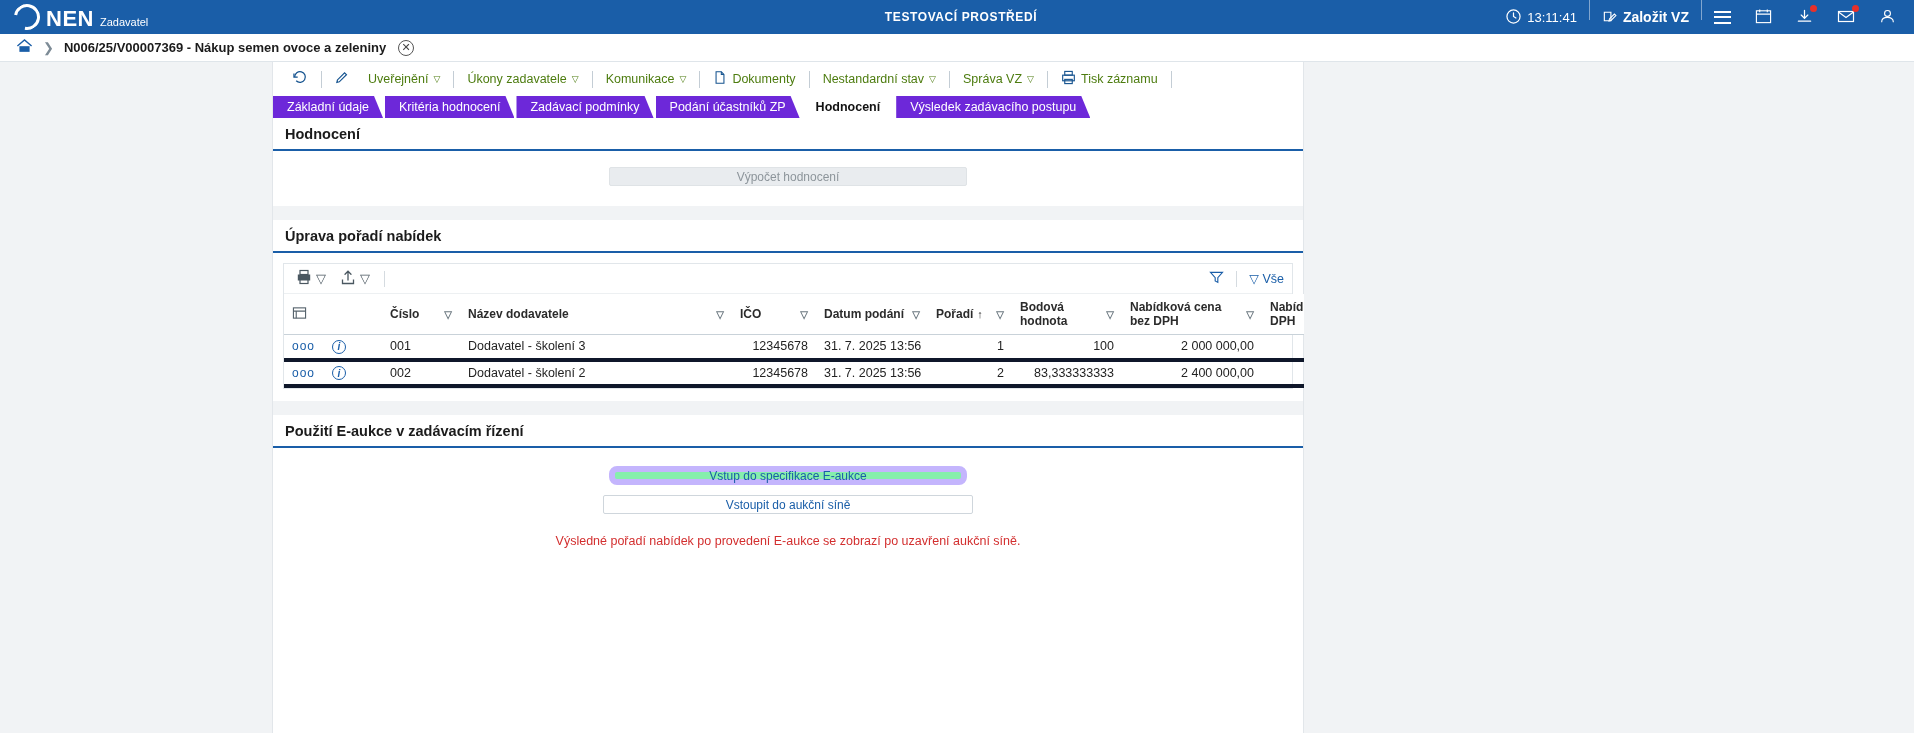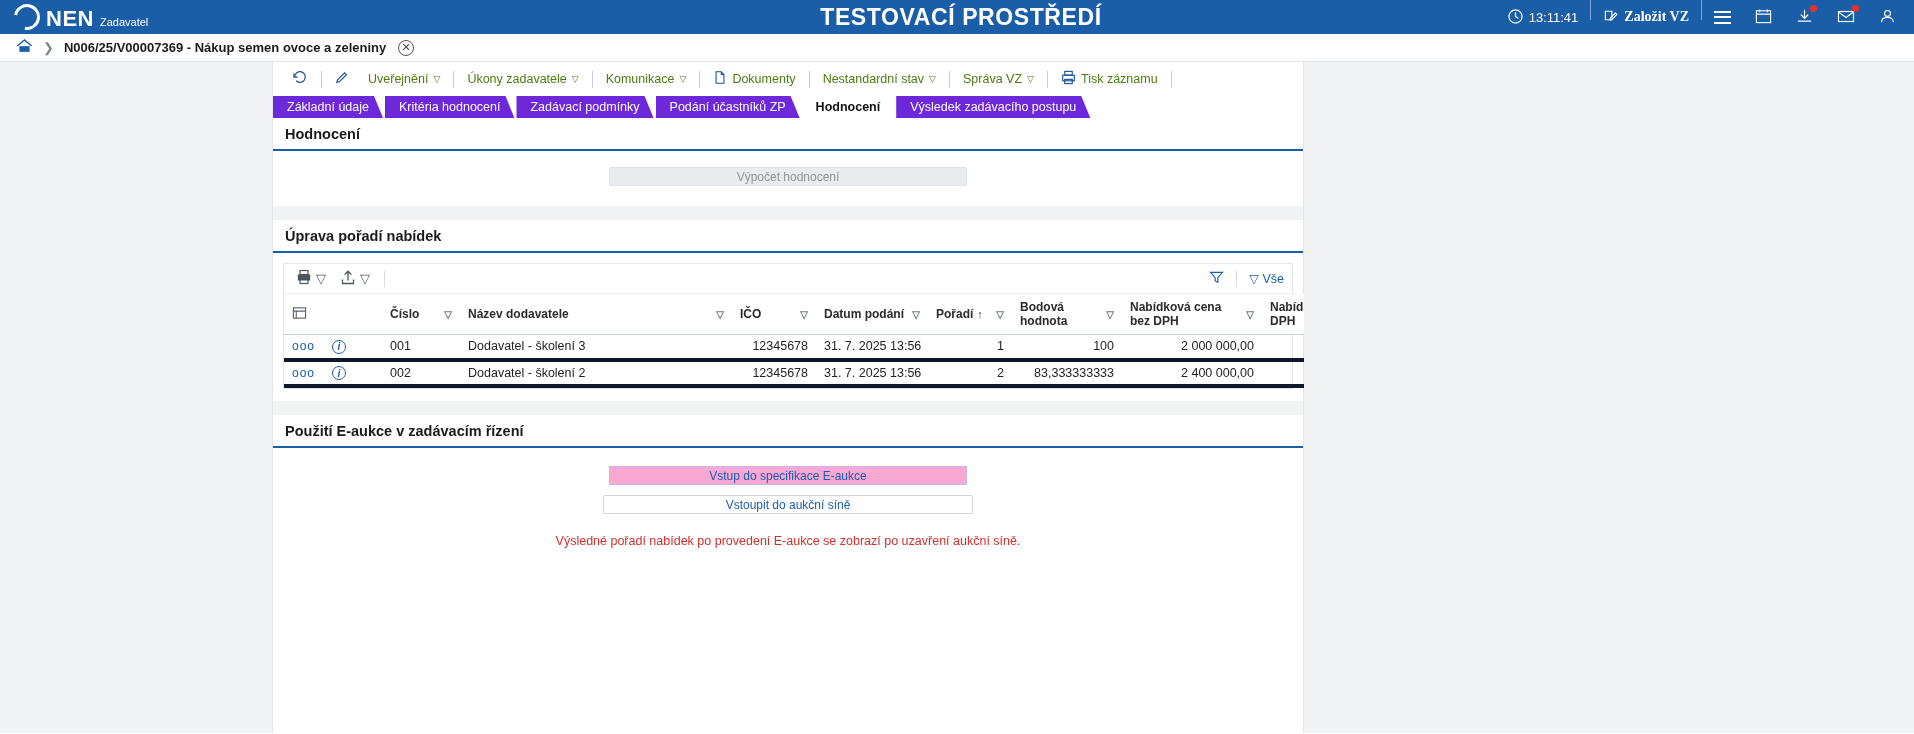--- a/index.html
+++ b/index.html
@@ -43,21 +43,21 @@
   }
   .brand-sub {
     font-size: 11px;
     line-height: 13px;
     padding-bottom: 1px;
   }
   .env-title {
     position: absolute;
     left: 8px; right: 0;
     text-align: center;
-    font-size: 23px;
+    font-size: 12px;
     font-weight: bold;
     letter-spacing: .6px;
     pointer-events: none;
   }
   .topright {
     margin-left: auto;
     display: flex;
     gap: 0px;
     height: 100%;
     padding-right: 6px;
@@ -65,21 +65,21 @@
   .tr-item {
     display: flex;
     align-items: center;
     gap: 6px;
     padding: 0 12px;
     height: 100%;
     font-size: 13px;
     position: relative;
   }
   .tr-sep { width: 1px; height: 20px; background: rgba(255,255,255,.45); }
-  .tr-strong { font-weight: bold; font-size: 14px; font-family: Liberation Serif, serif; }
+  .tr-strong { font-weight: bold; font-size: 14px; }
   .icn { display: inline-block; line-height: 1; }
   .badge-dot {
     position: absolute;
     top: 5px; right: 8px;
     width: 7px; height: 7px;
     background: #e8302a;
     border-radius: 50%;
   }
   .hamburger {
     width: 17px; height: 13px;
@@ -194,23 +194,23 @@
     background: #e9ecef;
     border: 1px solid #dfe3e6;
     border-radius: 2px;
     color: #8d959b;
     font-size: 12px;
     display: flex; align-items: center; justify-content: center;
   }
   .btn-outline-red {
     width: 358px;
     height: 19px;
-    background: #f9a8d4;
-    border: 1px solid #c4b5fd;
-    border-radius: 0;
+    background: #86efac;
+    border: 6px solid #c4b5fd;
+    border-radius: 8px;
     color: #1a5ea8;
     font-size: 12px;
     display: flex; align-items: center; justify-content: center;
   }
   .btn-outline-gray {
     width: 370px;
     height: 19px;
     background: #fff;
     border: 1px solid #cfd6dc;
     border-radius: 2px;

